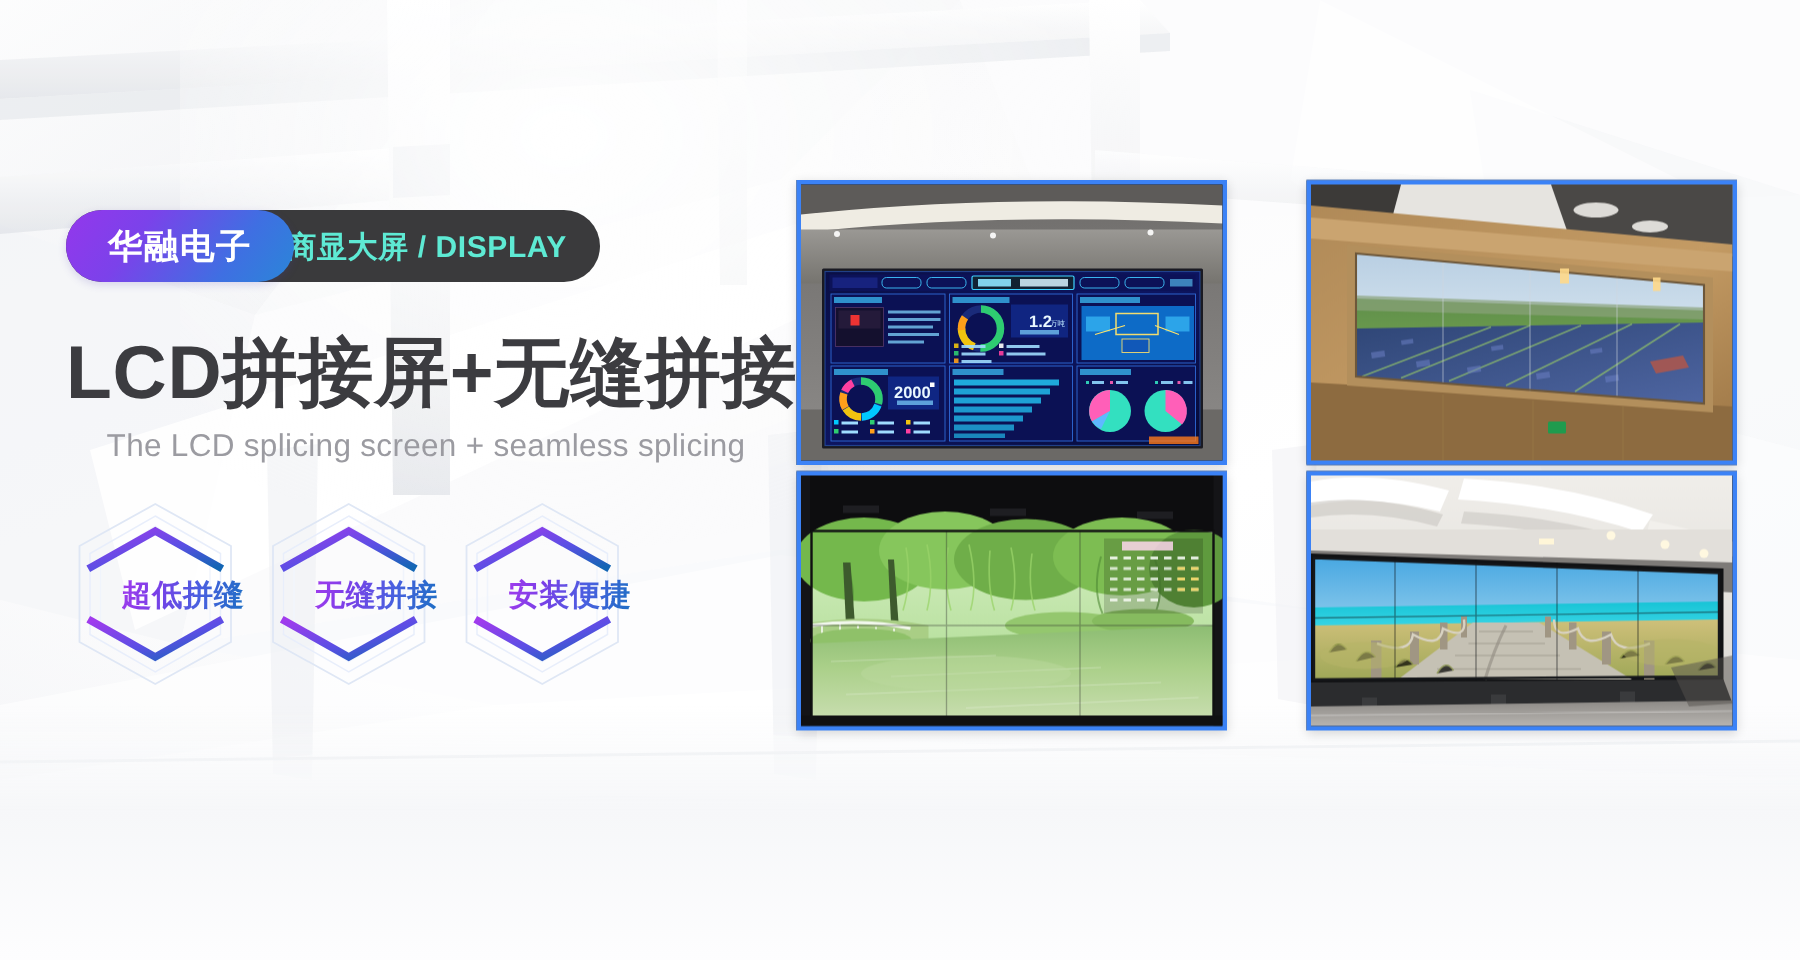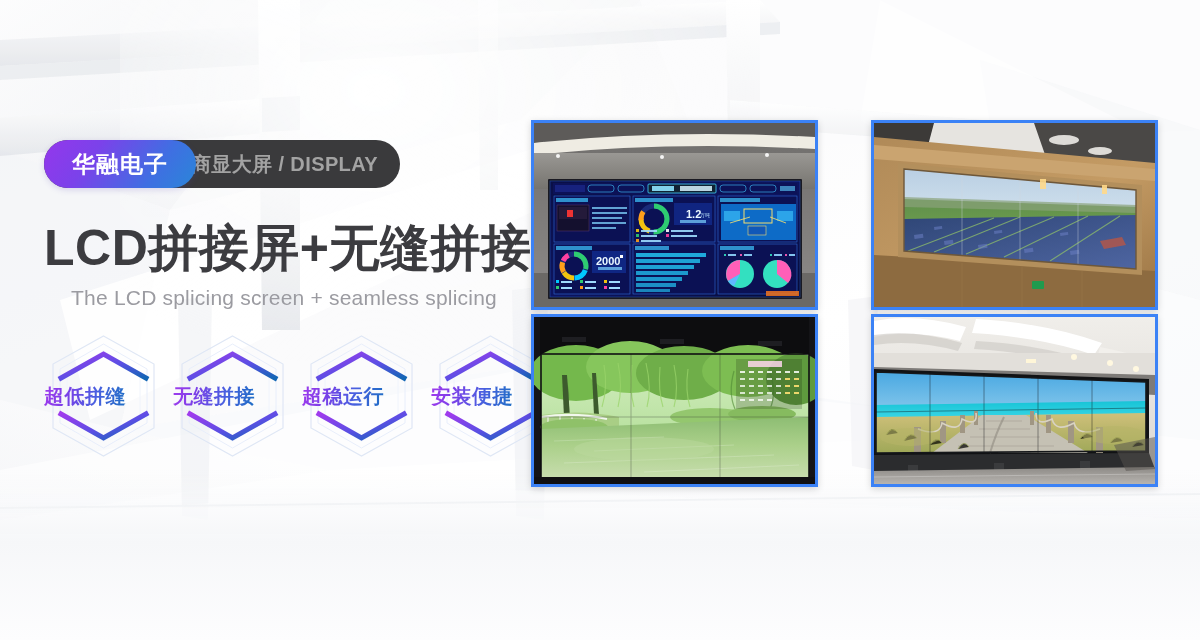--- a/index.html
+++ b/index.html
@@ -25,21 +25,21 @@
   .left{position:absolute;left:44px;top:140px;width:480px;}
 
   .badge-row{display:flex;align-items:center;height:48px;position:relative;}
   .badge-dark{
     position:absolute;left:0;top:0;height:48px;width:356px;
     background:#3a3a3c;border-radius:24px;
     display:flex;align-items:center;justify-content:flex-end;
     padding-right:22px;box-sizing:border-box;
   }
   .badge-dark-text{
-    color:#a3a3a3;font-size:20px;font-weight:bold;letter-spacing:.4px;
+    color:#5eead4;font-size:20px;font-weight:bold;letter-spacing:.4px;
     white-space:nowrap;
   }
   .badge-brand{
     position:absolute;left:0;top:0;height:48px;width:152px;
     border-radius:24px;
     background:linear-gradient(125deg,#9437ec 0%,#7b42ea 32%,#3f6fe2 72%,#2a86d8 100%);
     display:flex;align-items:center;justify-content:center;
     box-shadow:0 2px 6px rgba(80,60,180,.18);
   }
   .badge-brand-text{color:#fff;font-size:23px;font-weight:bold;letter-spacing:1px;}
@@ -52,21 +52,21 @@
   .subhead{
     margin-top:12px;
     font-size:21px;color:#9b9ba1;font-weight:normal;letter-spacing:.2px;
     white-space:nowrap;
     text-align:center;
   }
 
   
   .features{position:absolute;left:44px;top:330px;display:flex;gap:10px;}
   .feature{position:relative;width:119px;height:132px;
-    display:flex;align-items:center;justify-content:flex-start;}
+    display:flex;align-items:center;justify-content:flex-end;}
   .feature svg{position:absolute;left:0;top:0;}
   .feature-label{
     position:relative;z-index:3;font-size:20px;font-weight:bold;letter-spacing:.5px;
     background:linear-gradient(100deg,#a03bed 0%,#7b3fe8 28%,#4a5fe0 62%,#1d6fc4 100%);
     -webkit-background-clip:text;background-clip:text;color:transparent;
     -webkit-text-fill-color:transparent;white-space:nowrap;
   }
 
   
   .panel{position:absolute;border:3px solid #3b82f6;box-sizing:border-box;
@@ -191,37 +191,20 @@
         </defs>
         <polygon points="59.5,6 110,34 110,98 59.5,126 9,98 9,34" fill="none" stroke="#dfe7f5" stroke-width="1.2"></polygon>
         <polygon points="59.5,14 103,39 103,93 59.5,118 16,93 16,39" fill="none" stroke="#e8eefb" stroke-width="1"></polygon>
         <polygon points="59.5,21 96,43 96,89 59.5,111 23,89 23,43" fill="none" stroke="#f0f4fc" stroke-width="1"></polygon>
         <polyline points="17,48 59.5,24 102,48" fill="none" stroke="url(#hxg1)" stroke-width="5" stroke-linecap="square"></polyline>
         <polyline points="17,84 59.5,108 102,84" fill="none" stroke="url(#hxg1)" stroke-width="5" stroke-linecap="square"></polyline>
       </svg>
       <span class="feature-label">无缝拼接</span>
     </div>
 
-    <div class="feature">
-      <svg width="119" height="132" viewBox="0 0 119 132">
-        <defs>
-          <linearGradient id="hxg2" x1="0" y1="0" x2="1" y2="1">
-            <stop offset="0%" stop-color="#a03bed"></stop>
-              <stop offset="55%" stop-color="#5a4fe4"></stop>
-            <stop offset="100%" stop-color="#1366b4"></stop>
-          </linearGradient>
-        </defs>
-        <polygon points="59.5,6 110,34 110,98 59.5,126 9,98 9,34" fill="none" stroke="#dfe7f5" stroke-width="1.2"></polygon>
-        <polygon points="59.5,14 103,39 103,93 59.5,118 16,93 16,39" fill="none" stroke="#e8eefb" stroke-width="1"></polygon>
-        <polygon points="59.5,21 96,43 96,89 59.5,111 23,89 23,43" fill="none" stroke="#f0f4fc" stroke-width="1"></polygon>
-        <polyline points="17,48 59.5,24 102,48" fill="none" stroke="url(#hxg2)" stroke-width="5" stroke-linecap="square"></polyline>
-        <polyline points="17,84 59.5,108 102,84" fill="none" stroke="url(#hxg2)" stroke-width="5" stroke-linecap="square"></polyline>
-      </svg>
-      <span class="feature-label">超稳运行</span>
-    </div>
 
     <div class="feature">
       <svg width="119" height="132" viewBox="0 0 119 132">
         <defs>
           <linearGradient id="hxg3" x1="0" y1="0" x2="1" y2="1">
             <stop offset="0%" stop-color="#a03bed"></stop>
               <stop offset="55%" stop-color="#5a4fe4"></stop>
             <stop offset="100%" stop-color="#1366b4"></stop>
           </linearGradient>
         </defs>

